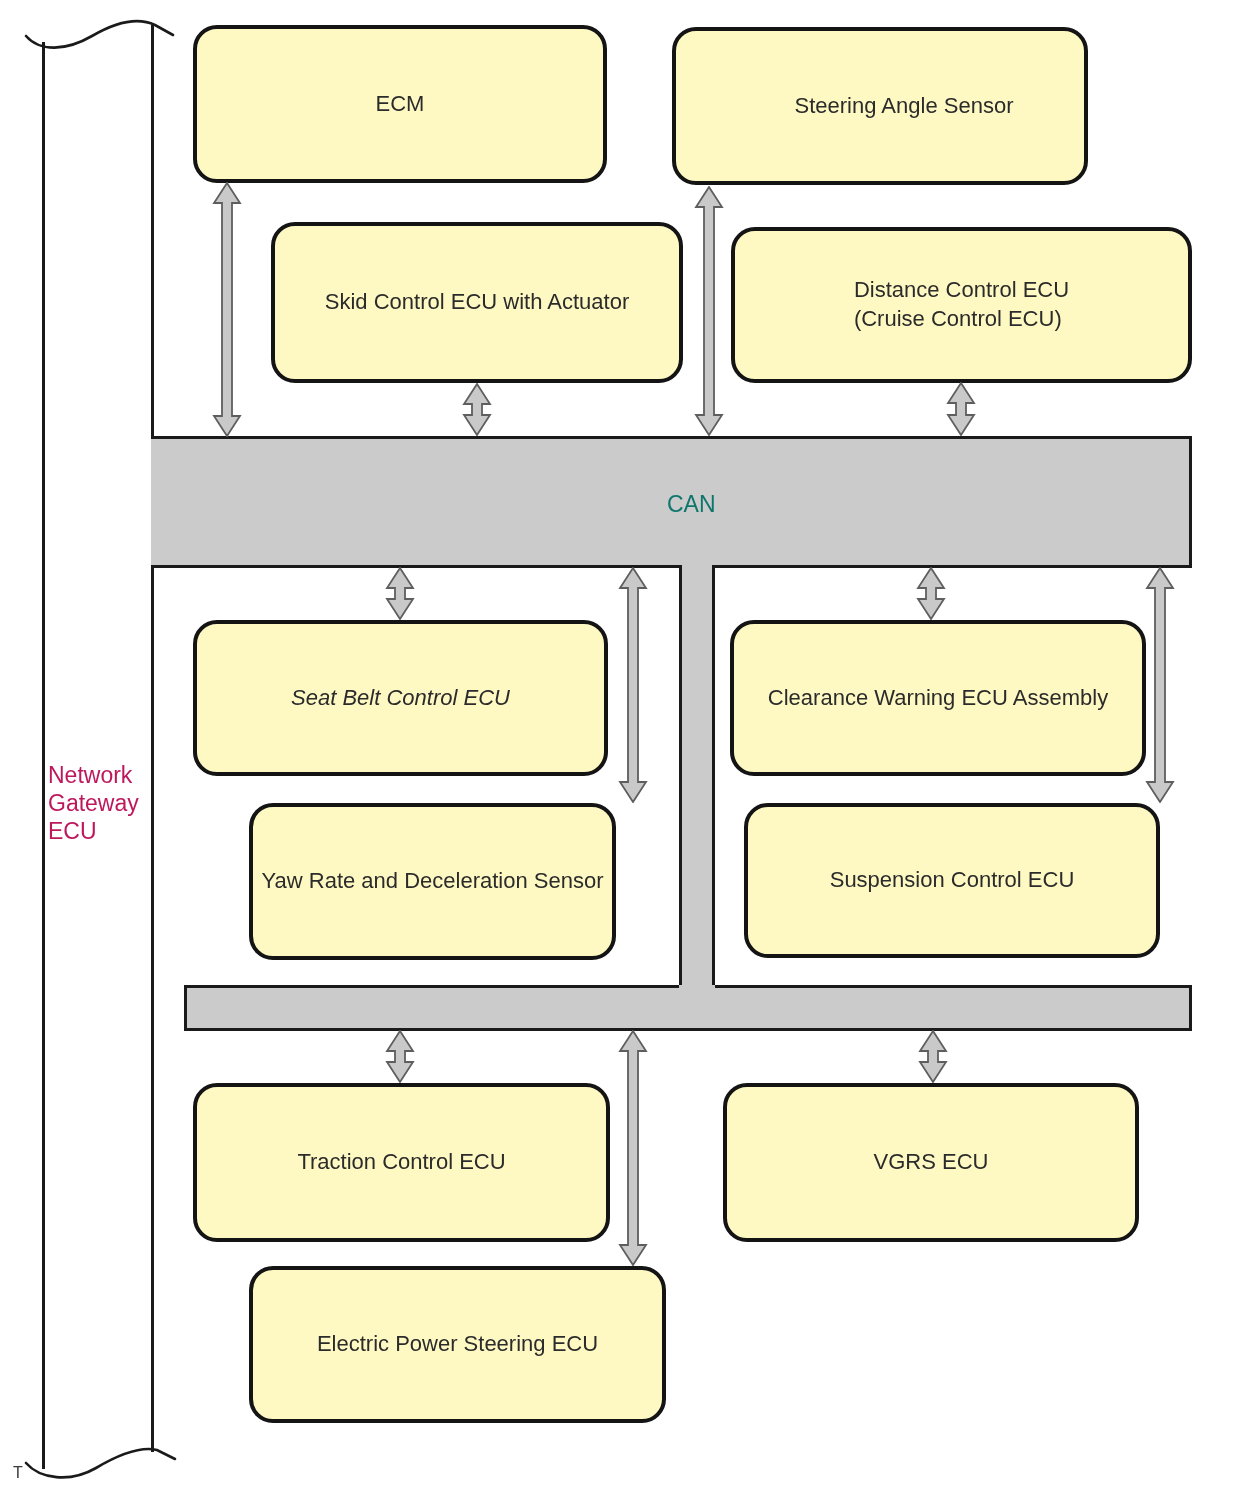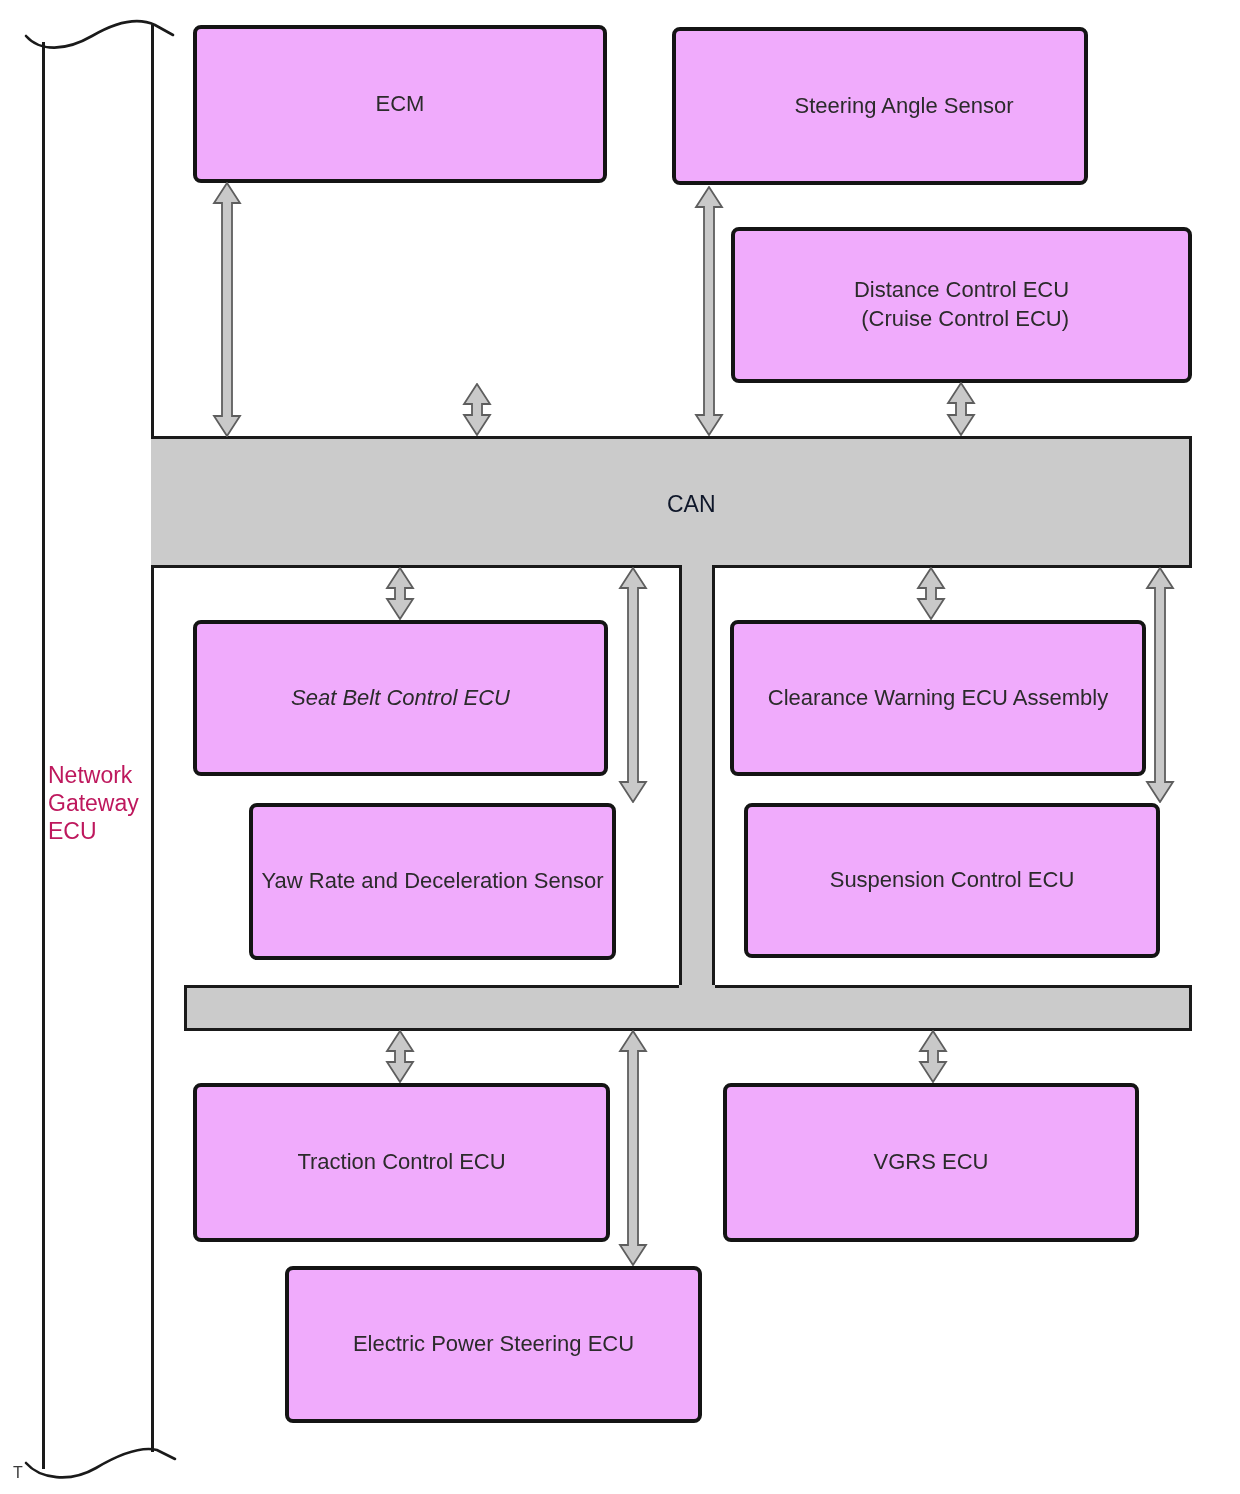--- a/index.html
+++ b/index.html
@@ -9,38 +9,38 @@
     width: 1240px;
     height: 1494px;
     background: #ffffff;
     font-family: "Liberation Sans", "DejaVu Sans", sans-serif;
     color: #2b2b2b;
     overflow: hidden;
   }
   .gw-line { position: absolute; width: 3px; background: #1a1a1a; }
   .node {
     position: absolute;
-    background: #f0abfc;
+    background: #fef9c3;
     border: 4px solid #141414;
-    border-radius: 8px;
+    border-radius: 24px;
     display: flex;
     align-items: center;
     justify-content: center;
-    text-align: right;
+    text-align: left;
     font-size: 22px;
     line-height: 1.3;
     white-space: pre-line;
     z-index: 3;
   }
   .bus { position: absolute; background: #cbcbcb; z-index: 1; }
   .bus-border-seg { position: absolute; height: 3px; background: #1a1a1a; z-index: 2; }
   .bus-label {
     position: absolute;
     font-size: 23px;
-    color: #0f172a;
+    color: #0f766e;
     z-index: 2;
   }
   .gateway-label {
     position: absolute;
     left: 48px;
     top: 761px;
     width: 106px;
     font-size: 23px;
     line-height: 1.22;
     color: #be185d;
@@ -88,20 +88,23 @@
        border-left:3px solid #1a1a1a; border-right:3px solid #1a1a1a; border-bottom:3px solid #1a1a1a;"></div>
   <div class="bus-border-seg" style="left:184px; top:985px; width:495px;"></div>
   <div class="bus-border-seg" style="left:715px; top:985px; width:477px;"></div>
 
   <div class="node" style="left:193px; top:25px; width:414px; height:158px;">
     <span>ECM</span>
   </div>
   <div class="node" style="left:672px; top:27px; width:416px; height:158px;padding-left:48px;">
     <span>Steering Angle Sensor</span>
   </div>
+  <div class="node" style="left:271px; top:222px; width:412px; height:161px;">
+    <span>Skid Control ECU with Actuator</span>
+  </div>
   <div class="node" style="left:731px; top:227px; width:461px; height:156px;">
     <span>Distance Control ECU
 (Cruise Control ECU)</span>
   </div>
   <div class="node" style="left:193px; top:620px; width:415px; height:156px;font-style:italic;">
     <span>Seat Belt Control ECU</span>
   </div>
   <div class="node" style="left:723px; top:620px; width:416px; height:156px;margin-left:7px;">
     <span>Clearance Warning ECU Assembly</span>
   </div>
@@ -110,21 +113,21 @@
   </div>
   <div class="node" style="left:744px; top:803px; width:416px; height:155px;">
     <span>Suspension Control ECU</span>
   </div>
   <div class="node" style="left:193px; top:1083px; width:417px; height:159px;">
     <span>Traction Control ECU</span>
   </div>
   <div class="node" style="left:723px; top:1083px; width:416px; height:159px;">
     <span>VGRS ECU</span>
   </div>
-  <div class="node" style="left:249px; top:1266px; width:417px; height:157px;margin-left:36px;">
+  <div class="node" style="left:249px; top:1266px; width:417px; height:157px;">
     <span>Electric Power Steering ECU</span>
   </div>
 
   <div class="varrow" style="left:212px; top:182px; height:255px;">
       <svg width="30" height="255" viewBox="0 0 30 255">
         <path d="M 15 1 L 28 21 L 20 21 L 20 234 L 28 234 L 15 254 L 2 234 L 10 234 L 10 21 L 2 21 Z" fill="#c9c9c9" stroke="#5e5e5e" stroke-width="1.8" stroke-linejoin="miter"></path>
       </svg>
     </div>
   <div class="varrow" style="left:462px; top:383px; height:53px;">
       <svg width="30" height="53" viewBox="0 0 30 53">

